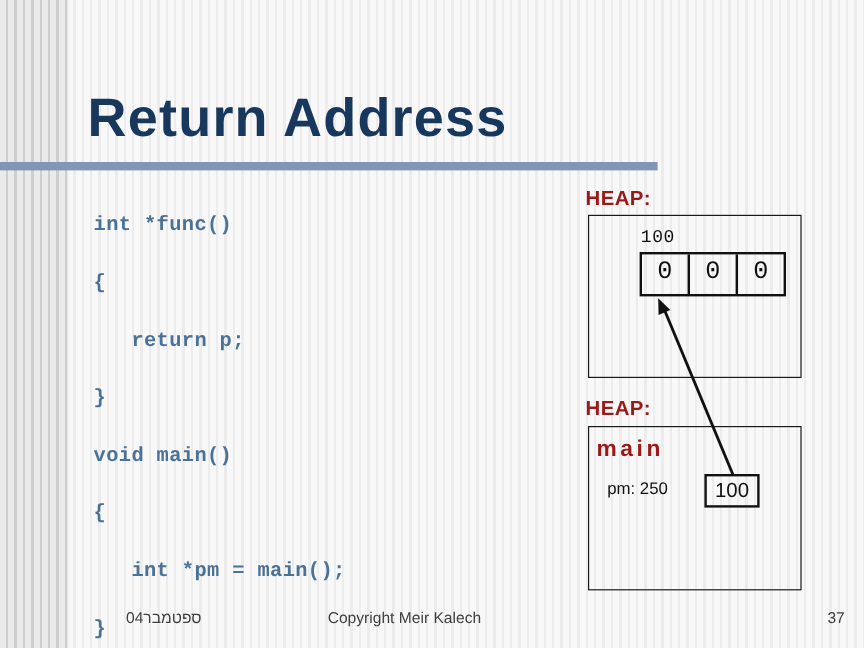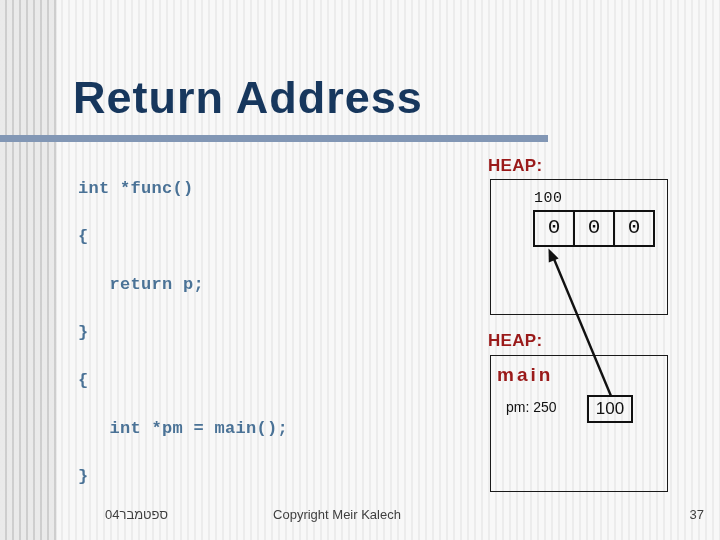--- a/index.html
+++ b/index.html
@@ -99,20 +99,21 @@
   <div class="left-shade"></div>
 
   <h1 class="title">Return Address</h1>
   <div class="title-rule"></div>
 
   <div class="code">
     <div class="code-line">int *func()</div>
     <div class="code-line">{</div>
     <div class="code-line">   return p;</div>
     <div class="code-line">}</div>
+    <div class="code-line">void main()</div>
     <div class="code-line">{</div>
     <div class="code-line">   int *pm = main();</div>
     <div class="code-line">}</div>
   </div>
 
   <div class="section-label heap-label">HEAP:</div>
 
   <div class="mem-box heap-box">
     <div class="block-addr">100</div>
     <div class="heap-array">

